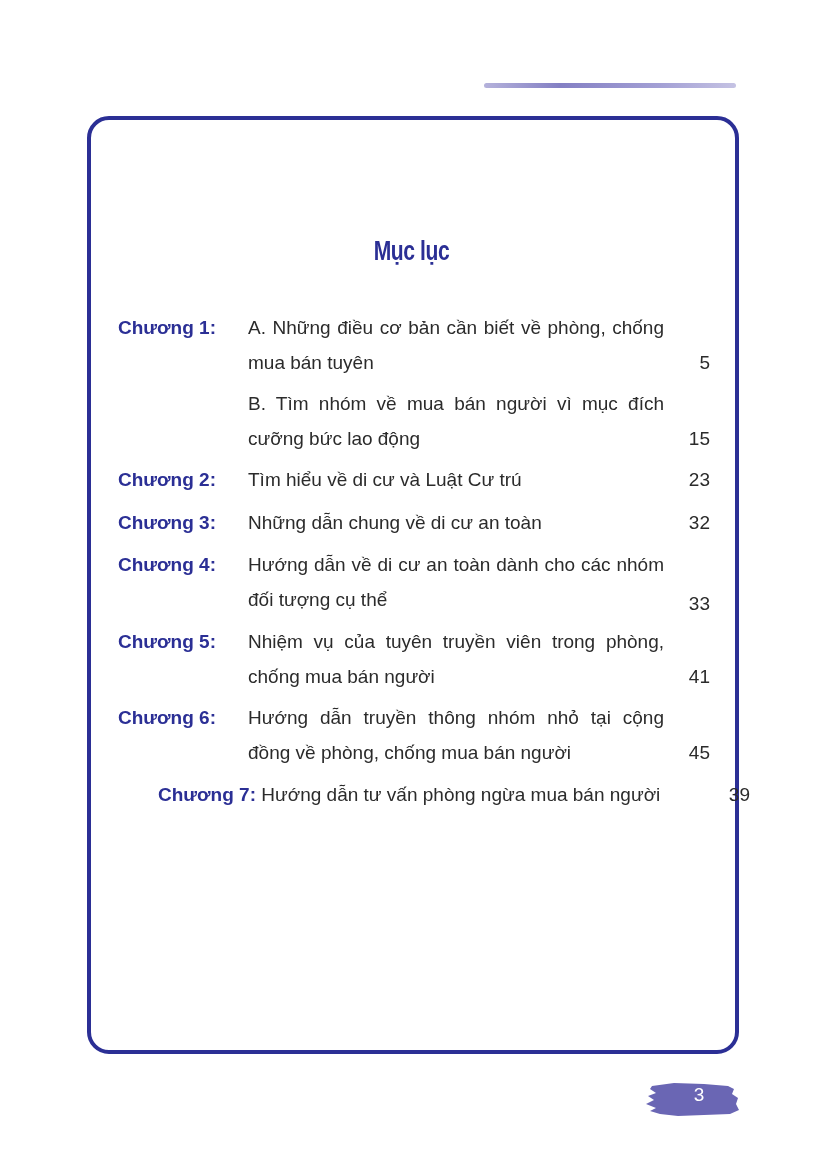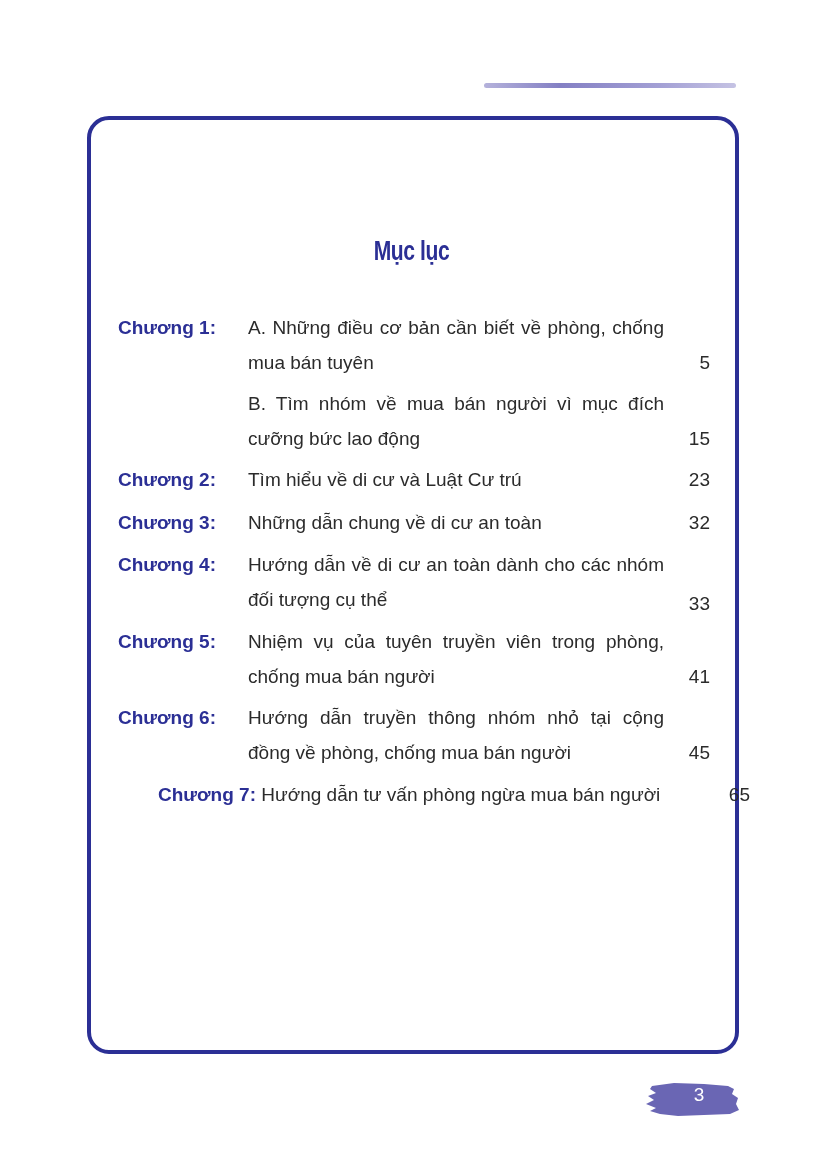--- a/index.html
+++ b/index.html
@@ -178,21 +178,21 @@
 
   <div class="toc-row" style="top:390px;">
     <span class="chapter-label">Chương 6:</span>
     <span class="entry-text">Hướng dẫn truyền thông nhóm nhỏ tại cộng đồng về phòng, chống mua bán người</span>
     <span class="page-num" style="top:35px;">45</span>
   </div>
 
   <div class="toc-row inline-row" style="top:467px;margin-left:40px;">
     <span class="chapter-label">Chương 7:</span>
     <span class="inline-text">Hướng dẫn tư vấn phòng ngừa mua bán người</span>
-    <span class="page-num" style="top:0px;">65</span>
+    <span class="page-num" style="top:0px;">39</span>
   </div>
 </div>
 
 <div class="page-badge">
   <svg class="page-badge-brush" viewBox="0 0 96 38" width="96" height="38">
     <path d="M8 6 L30 3 L60 4 L84 6 L90 9 L88 14 L94 18 L92 24 L95 30 L86 34 L60 35 L34 36 L16 34 L6 31 L12 28 L2 24 L10 20 L4 16 L12 13 L6 9 Z" fill="#6a66b4"></path>
   </svg>
   <div class="page-badge-num">3</div>
 </div>
 

